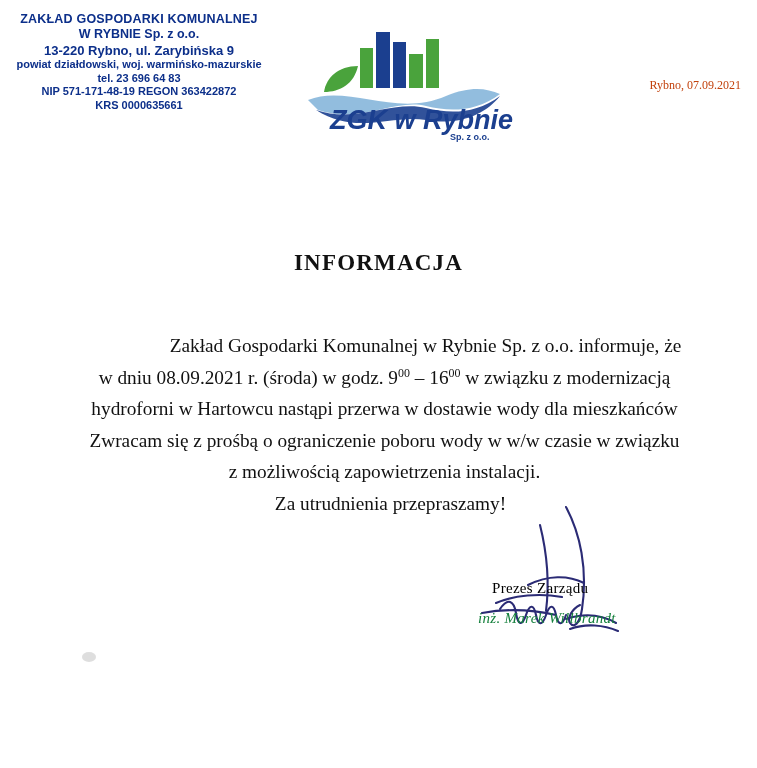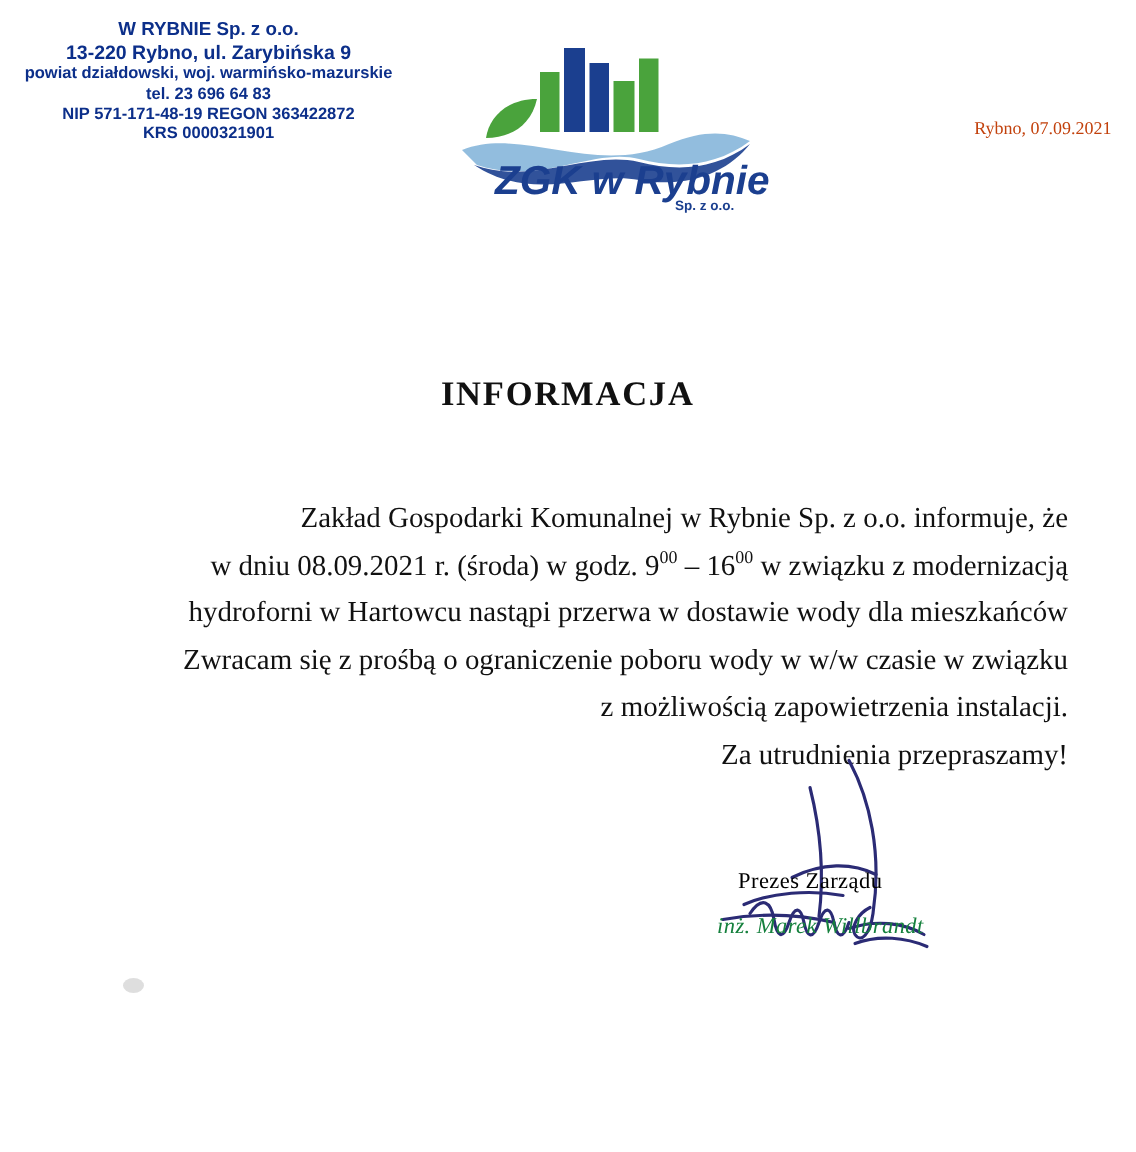--- a/index.html
+++ b/index.html
@@ -71,21 +71,21 @@
   }
 
   
   .body-text {
     position: absolute;
     left: 57px;
     top: 330px;
     width: 655px;
     font-size: 19.3px;
     line-height: 31.5px;
-    text-align: right;
+    text-align: center;
   }
   .body-text p { margin: 0; }
   .indent { display: inline-block; width: 82px; }
   .indent-small { display: inline-block; width: 12px; }
   sup {
     font-size: 0.62em;
     vertical-align: super;
     line-height: 0;
   }
 
@@ -134,26 +134,27 @@
     height: 10px;
     border-radius: 50%;
     background: #d8d8d8;
     opacity: .85;
   }
 </style>
 </head>
 <body>
 
 <div class="letterhead">
+  <div class="l1">ZAKŁAD GOSPODARKI KOMUNALNEJ</div>
   <div class="l2">W RYBNIE Sp. z o.o.</div>
   <div class="l3">13-220 Rybno, ul. Zarybińska 9</div>
   <div class="l4">powiat działdowski, woj. warmińsko-mazurskie</div>
   <div class="l5">tel. 23 696 64 83</div>
   <div class="l6">NIP 571-171-48-19  REGON 363422872</div>
-  <div class="l7">KRS 0000321901</div>
+  <div class="l7">KRS 0000635661</div>
 </div>
 
 <div class="logo">
   <svg width="215" height="118" viewBox="0 0 215 118" xmlns="http://www.w3.org/2000/svg">
 
     <rect x="60" y="22" width="13" height="40" fill="#4aa33c"></rect>
     <rect x="76" y="6" width="14" height="56" fill="#1b3f8f"></rect>
     <rect x="93" y="16" width="13" height="46" fill="#1b3f8f"></rect>
     <rect x="109" y="28" width="14" height="34" fill="#4aa33c"></rect>
     <rect x="126" y="13" width="13" height="49" fill="#4aa33c"></rect>

